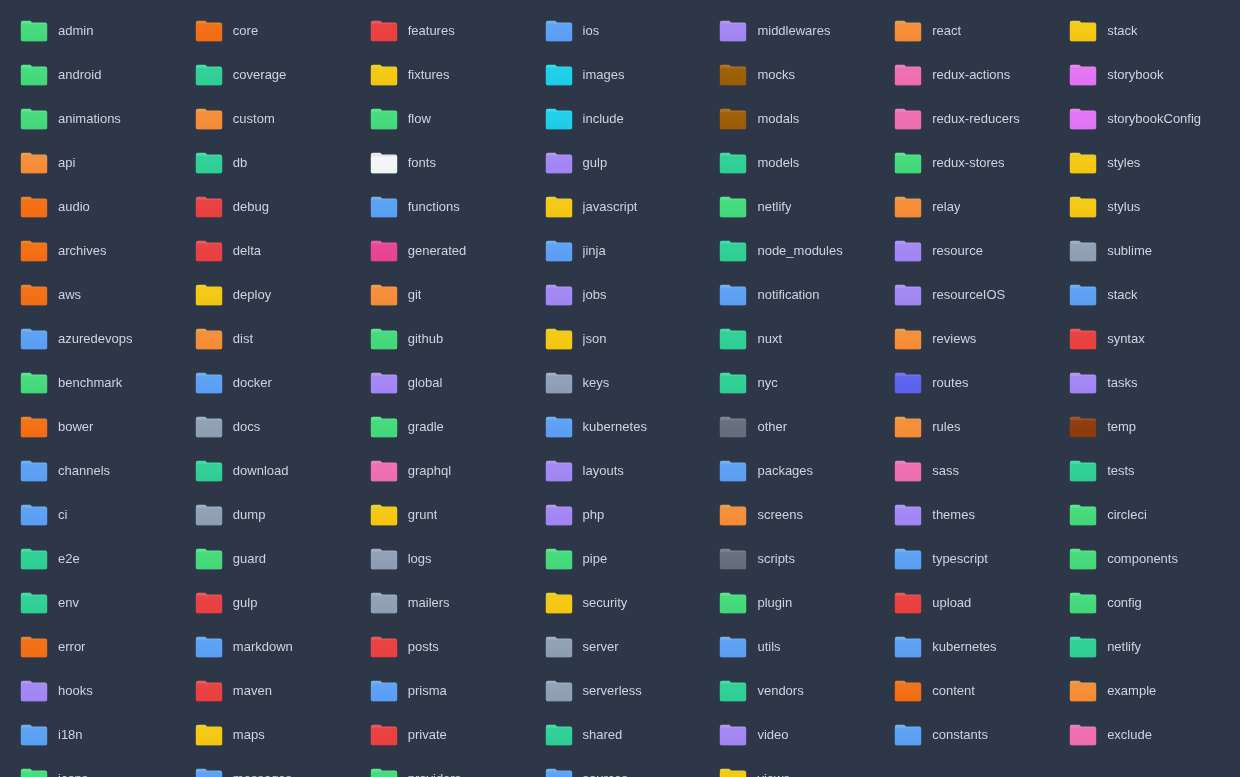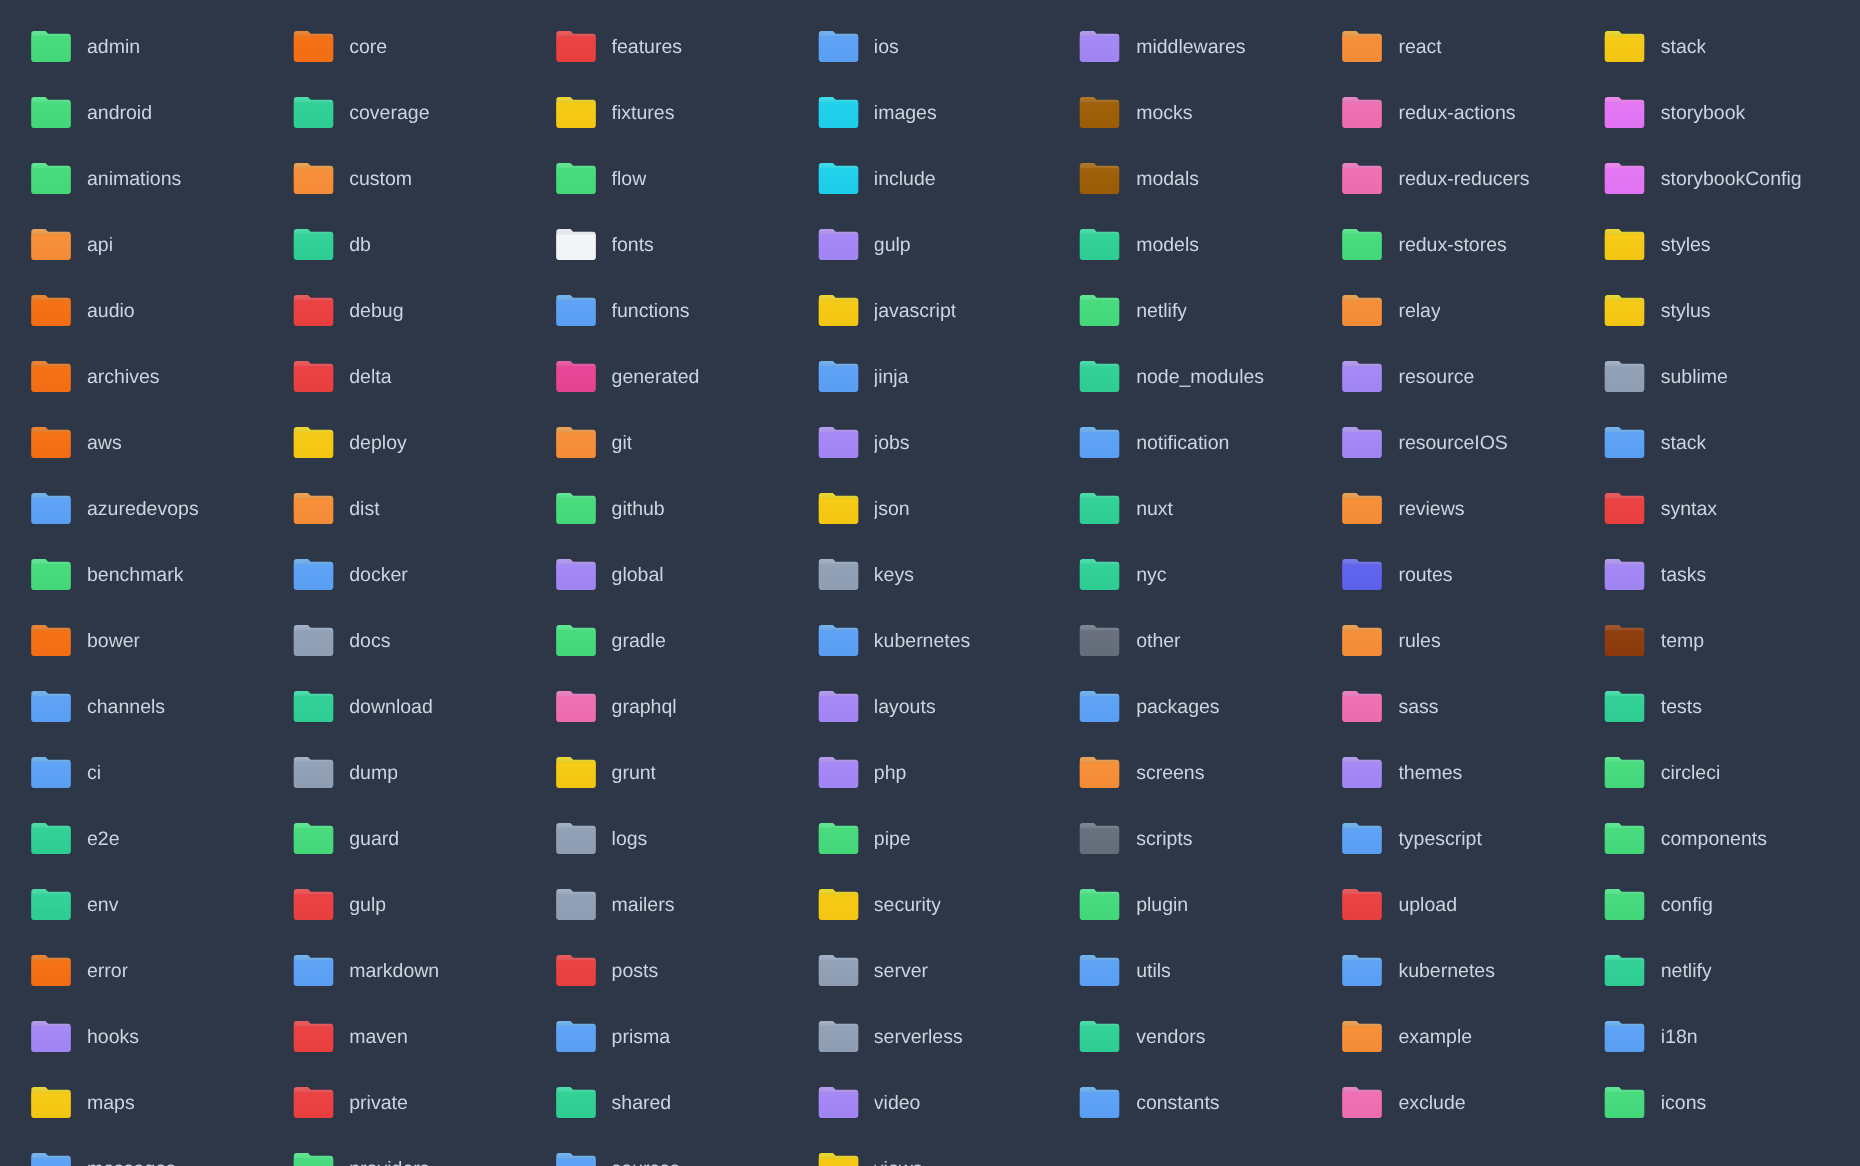--- a/index.html
+++ b/index.html
@@ -1805,20 +1805,36 @@
     <path d="M2 8 L30 8 L30 24 Q30 26 28 26 L4 26 Q2 26 2 24 Z" fill="rgb(12,171,113)" opacity="0.3"></path>
     <path d="M2 8 L30 8 L30 24 Q30 26 28 26 L4 26 Q2 26 2 24 Z" fill="#34d399" opacity="0.85"></path>
   </svg>
       </div>
       <span class="folder-label">vendors</span>
     </div>
     <div class="folder-item">
       <div class="folder-icon">
         <svg viewBox="0 0 32 28" xmlns="http://www.w3.org/2000/svg">
     <defs>
+      <linearGradient id="fg_f97316" x1="0%" y1="0%" x2="0%" y2="100%">
+        <stop offset="0%" style="stop-color:rgb(255,145,52);stop-opacity:1"></stop>
+        <stop offset="100%" style="stop-color:rgb(209,75,0);stop-opacity:1"></stop>
+      </linearGradient>
+    </defs>
+    <path d="M2 6 Q2 4 4 4 L12 4 L14 6 L28 6 Q30 6 30 8 L30 24 Q30 26 28 26 L4 26 Q2 26 2 24 Z" fill="url(#fg_f97316)" opacity="0.9"></path>
+    <path d="M2 8 L30 8 L30 24 Q30 26 28 26 L4 26 Q2 26 2 24 Z" fill="rgb(209,75,0)" opacity="0.3"></path>
+    <path d="M2 8 L30 8 L30 24 Q30 26 28 26 L4 26 Q2 26 2 24 Z" fill="#f97316" opacity="0.85"></path>
+  </svg>
+      </div>
+      <span class="folder-label">content</span>
+    </div>
+    <div class="folder-item">
+      <div class="folder-icon">
+        <svg viewBox="0 0 32 28" xmlns="http://www.w3.org/2000/svg">
+    <defs>
       <linearGradient id="fg_fb923c" x1="0%" y1="0%" x2="0%" y2="100%">
         <stop offset="0%" style="stop-color:rgb(255,176,90);stop-opacity:1"></stop>
         <stop offset="100%" style="stop-color:rgb(211,106,20);stop-opacity:1"></stop>
       </linearGradient>
     </defs>
     <path d="M2 6 Q2 4 4 4 L12 4 L14 6 L28 6 Q30 6 30 8 L30 24 Q30 26 28 26 L4 26 Q2 26 2 24 Z" fill="url(#fg_fb923c)" opacity="0.9"></path>
     <path d="M2 8 L30 8 L30 24 Q30 26 28 26 L4 26 Q2 26 2 24 Z" fill="rgb(211,106,20)" opacity="0.3"></path>
     <path d="M2 8 L30 8 L30 24 Q30 26 28 26 L4 26 Q2 26 2 24 Z" fill="#fb923c" opacity="0.85"></path>
   </svg>
       </div>

